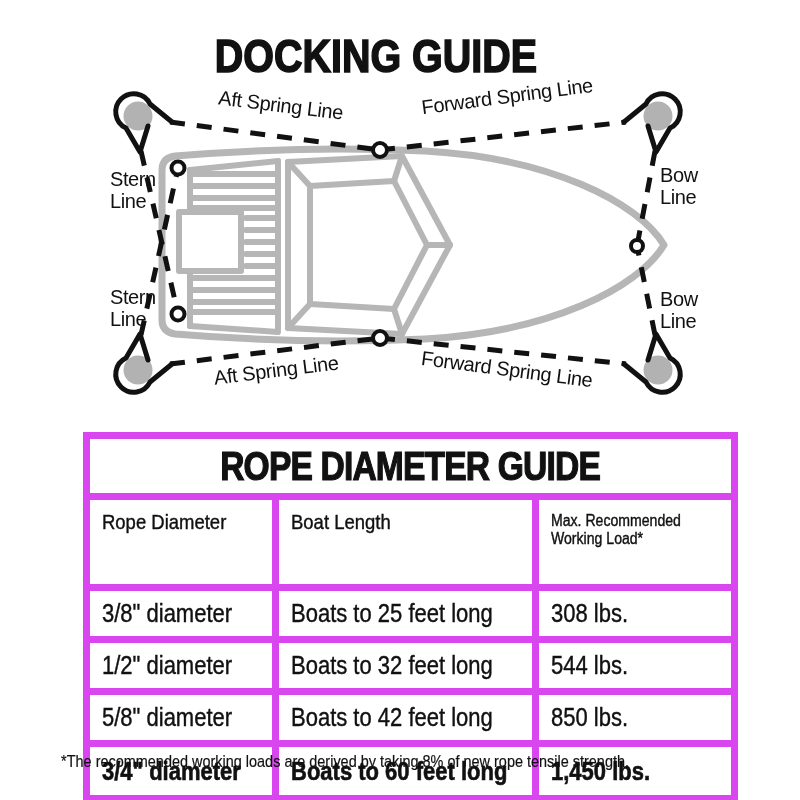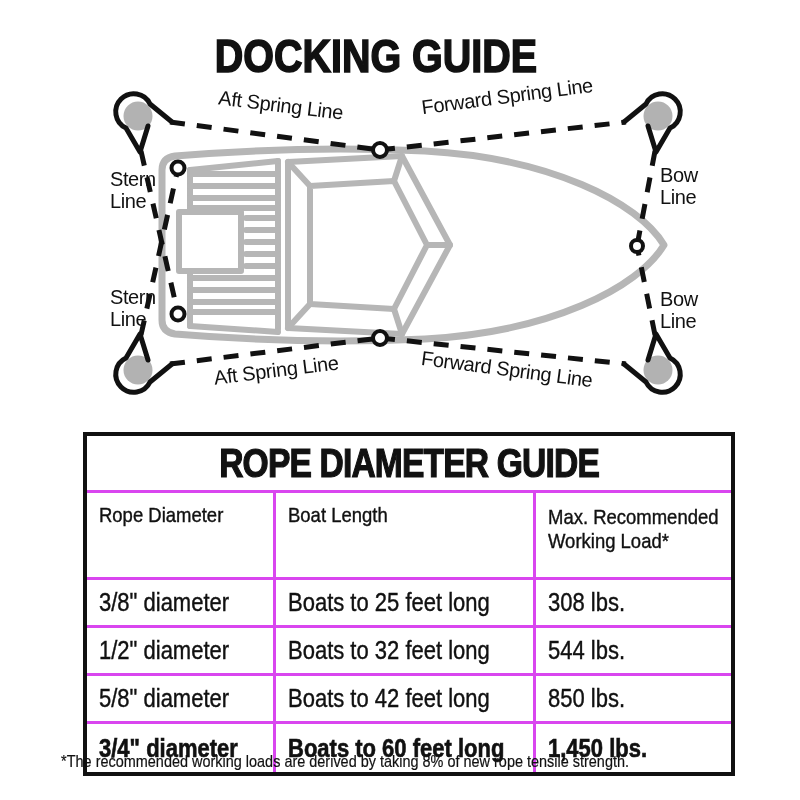--- a/index.html
+++ b/index.html
@@ -23,30 +23,30 @@
     font-family:"Liberation Sans",sans-serif;
     font-size:20px;fill:#111;letter-spacing:-0.4px;
   }
 
   
   #rope-table{
     position:absolute;left:83px;top:432px;width:648px;
     border-collapse:collapse;table-layout:fixed;
     border:4px solid #111;
   }
-  #rope-table td{border:3px solid #d946ef;overflow:hidden;}
+  #rope-table td{border:7px solid #d946ef;overflow:hidden;}
   td.tbl-title{
     height:52px;text-align:center;vertical-align:middle;
     font-size:40px;font-weight:700;-webkit-text-stroke:1.2px #111;letter-spacing:-1px;
   }
   tr.hdr td{
     height:72px;vertical-align:top;padding:10px 8px 0 12px;
     font-size:21px;line-height:1.15;-webkit-text-stroke:0.4px #111;
   }
-  tr.hdr td.hdr-load{font-size:21px;padding-top:12px;}
+  tr.hdr td.hdr-load{font-size:16px;padding-top:12px;}
   tr.trow td{
     height:45px;vertical-align:middle;padding:0 4px 0 12px;
     font-size:25px;-webkit-text-stroke:0.4px #111;
   }
   tr.trow-bold td{height:48px;font-weight:700;-webkit-text-stroke:0.6px #111;}
   .squeeze-l{display:inline-block;transform:scaleX(0.88);transform-origin:0 50%;white-space:nowrap;}
   .squeeze-b{display:block;transform:scaleX(0.88);transform-origin:0 0;width:113%;}
 
   
   #footnote{

